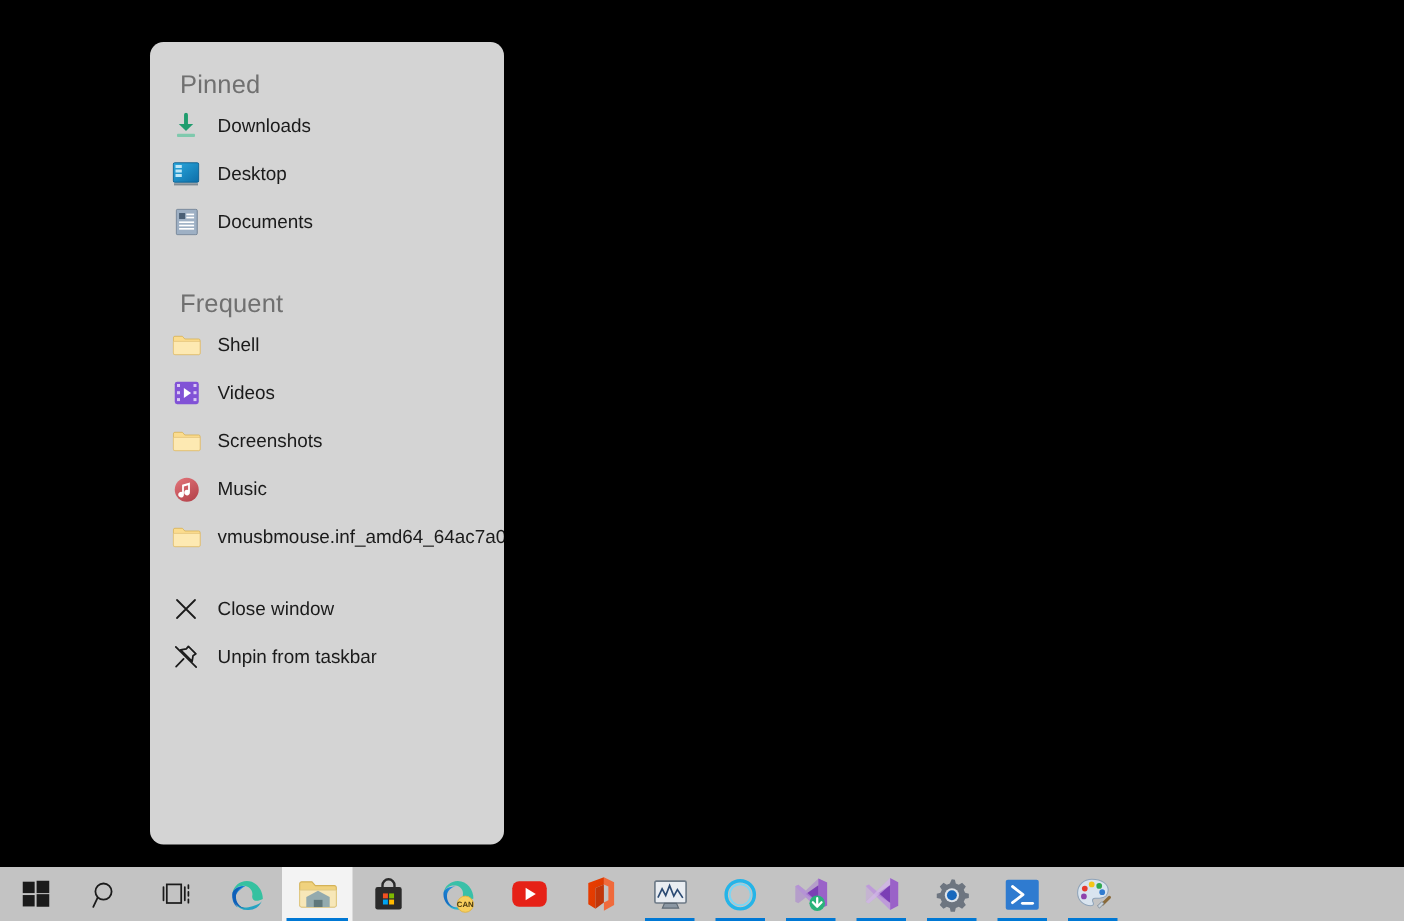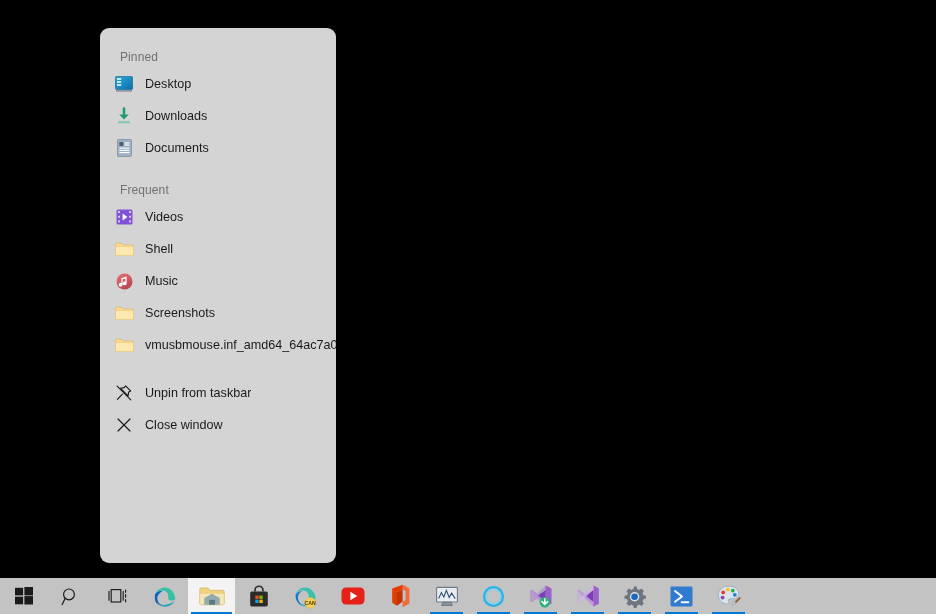--- a/index.html
+++ b/index.html
@@ -34,29 +34,29 @@
     height: 535px;
     background: #d4d4d4;
     border-radius: 9px;
     box-shadow: 0 2px 10px rgba(0,0,0,0.45);
     box-sizing: border-box;
     padding: 0;
     overflow: hidden;
   }
 
   .group-header {
-    font-size: 12px;
+    font-size: 17px;
     color: #707070;
     padding: 0 0 0 20px;
     height: 22px;
     line-height: 22px;
     letter-spacing: 0.1px;
   }
   #group-pinned { margin-top: 18px; }
-  #group-frequent { margin-top: 15px; }
+  #group-frequent { margin-top: 28px; }
 
   .jl-item {
     height: 32px;
     display: flex;
     align-items: center;
     padding-left: 12px;
     box-sizing: border-box;
     cursor: default;
   }
 
@@ -115,20 +115,31 @@
   .svgicon { display: block; }
 </style>
 </head>
 <body>
 
 <div id="desktop"></div>
 
 <div id="jumplist">
 
   <div class="group-header" id="group-pinned">Pinned</div>
+
+  <div class="jl-item">
+    <span class="jl-icon">
+      <svg class="svgicon" width="18" height="18" viewBox="0 0 18 18">
+        <path d="M9 1.5 L9 9.5" stroke="#1f9d6e" stroke-width="2.6" stroke-linecap="round"></path>
+        <path d="M4.2 7.6 L9 12.4 L13.8 7.6 Z" fill="#1f9d6e"></path>
+        <rect x="3" y="14.2" width="12" height="2.1" rx="0.6" fill="#7fc9ad"></rect>
+      </svg>
+    </span>
+    <span class="jl-label">Downloads</span>
+  </div>
 
   <div class="jl-item">
     <span class="jl-icon">
       <svg class="svgicon" width="18" height="16" viewBox="0 0 18 16">
         <defs>
             <linearGradient id="gdesk" x1="0" y1="0" x2="1" y2="1">
           <stop offset="0" stop-color="#2aa9df"></stop>
               <stop offset="1" stop-color="#0d6ea8"></stop>
         </linearGradient>
           </defs>
@@ -137,47 +148,46 @@
         <rect x="2" y="5" width="4.2" height="2" fill="#bfe8f8"></rect>
         <rect x="2" y="8" width="4.2" height="2" fill="#bfe8f8"></rect>
         <rect x="1" y="14.2" width="16" height="1.4" fill="#7d8b94"></rect>
       </svg>
     </span>
     <span class="jl-label">Desktop</span>
   </div>
 
   <div class="jl-item">
     <span class="jl-icon">
-      <svg class="svgicon" width="18" height="18" viewBox="0 0 18 18">
-        <path d="M9 1.5 L9 9.5" stroke="#1f9d6e" stroke-width="2.6" stroke-linecap="round"></path>
-        <path d="M4.2 7.6 L9 12.4 L13.8 7.6 Z" fill="#1f9d6e"></path>
-        <rect x="3" y="14.2" width="12" height="2.1" rx="0.6" fill="#7fc9ad"></rect>
-      </svg>
-    </span>
-    <span class="jl-label">Downloads</span>
-  </div>
-
-  <div class="jl-item">
-    <span class="jl-icon">
       <svg class="svgicon" width="15" height="18" viewBox="0 0 15 18">
         <rect x="0.5" y="0.5" width="14" height="17" rx="1" fill="#9eb0c4" stroke="#6e7f92" stroke-width="0.6"></rect>
         <rect x="2.4" y="3" width="4" height="4" fill="#4a5f75"></rect>
         <rect x="7.2" y="3.4" width="5.2" height="1.1" fill="#ffffff"></rect>
         <rect x="7.2" y="5.5" width="5.2" height="1.1" fill="#ffffff"></rect>
         <rect x="2.4" y="8.6" width="10" height="1.1" fill="#ffffff"></rect>
         <rect x="2.4" y="10.8" width="10" height="1.1" fill="#ffffff"></rect>
         <rect x="2.4" y="13" width="10" height="1.1" fill="#ffffff"></rect>
       </svg>
     </span>
     <span class="jl-label">Documents</span>
   </div>
 
 
   <div class="group-header" id="group-frequent">Frequent</div>
 
+
+  <div class="jl-item">
+    <span class="jl-icon">
+      <svg class="svgicon" width="19" height="16" viewBox="0 0 19 16">
+        <path d="M0.6 3.2 A1 1 0 0 1 1.6 2.2 L6.6 2.2 L8.2 4 L17.4 4 A1 1 0 0 1 18.4 5 L18.4 13.4 A1 1 0 0 1 17.4 14.4 L1.6 14.4 A1 1 0 0 1 0.6 13.4 Z" fill="#fbdc8e" stroke="#d9b45a" stroke-width="0.6"></path>
+        <path d="M0.6 5.6 L18.4 5.6 L18.4 13.4 A1 1 0 0 1 17.4 14.4 L1.6 14.4 A1 1 0 0 1 0.6 13.4 Z" fill="#fde9b2" stroke="#e2c279" stroke-width="0.5"></path>
+      </svg>
+    </span>
+    <span class="jl-label">Shell</span>
+  </div>
 
   <div class="jl-item">
     <span class="jl-icon">
       <svg class="svgicon" width="17" height="16" viewBox="0 0 17 16">
         <rect x="0.5" y="0.5" width="16" height="15" rx="1.6" fill="#8152d6"></rect>
         <rect x="2" y="2" width="2" height="2" fill="#d9c8f5"></rect>
         <rect x="2" y="6.8" width="2" height="2" fill="#d9c8f5"></rect>
         <rect x="2" y="11.4" width="2" height="2" fill="#d9c8f5"></rect>
         <rect x="13" y="2" width="2" height="2" fill="#d9c8f5"></rect>
         <rect x="13" y="6.8" width="2" height="2" fill="#d9c8f5"></rect>
@@ -188,83 +198,73 @@
     <span class="jl-label">Videos</span>
   </div>
 
   <div class="jl-item">
     <span class="jl-icon">
       <svg class="svgicon" width="19" height="16" viewBox="0 0 19 16">
         <path d="M0.6 3.2 A1 1 0 0 1 1.6 2.2 L6.6 2.2 L8.2 4 L17.4 4 A1 1 0 0 1 18.4 5 L18.4 13.4 A1 1 0 0 1 17.4 14.4 L1.6 14.4 A1 1 0 0 1 0.6 13.4 Z" fill="#fbdc8e" stroke="#d9b45a" stroke-width="0.6"></path>
         <path d="M0.6 5.6 L18.4 5.6 L18.4 13.4 A1 1 0 0 1 17.4 14.4 L1.6 14.4 A1 1 0 0 1 0.6 13.4 Z" fill="#fde9b2" stroke="#e2c279" stroke-width="0.5"></path>
       </svg>
     </span>
-    <span class="jl-label">Shell</span>
+    <span class="jl-label">Screenshots</span>
   </div>
 
   <div class="jl-item">
     <span class="jl-icon">
       <svg class="svgicon" width="17" height="17" viewBox="0 0 17 17">
         <defs>
             <linearGradient id="gmus" x1="0" y1="0" x2="0.6" y2="1">
           <stop offset="0" stop-color="#e3757a"></stop>
               <stop offset="1" stop-color="#b8474f"></stop>
         </linearGradient>
           </defs>
         <circle cx="8.5" cy="8.5" r="8" fill="url(#gmus)"></circle>
         <path d="M10.6 3.6 L10.6 10.2 A1.9 1.9 0 1 1 9.4 8.6 L9.4 5.5 L6.6 6.3 L6.6 11.6 A1.9 1.9 0 1 1 5.4 10 L5.4 5.2 Z" fill="#ffffff"></path>
       </svg>
     </span>
     <span class="jl-label">Music</span>
   </div>
 
+
   <div class="jl-item">
     <span class="jl-icon">
       <svg class="svgicon" width="19" height="16" viewBox="0 0 19 16">
         <path d="M0.6 3.2 A1 1 0 0 1 1.6 2.2 L6.6 2.2 L8.2 4 L17.4 4 A1 1 0 0 1 18.4 5 L18.4 13.4 A1 1 0 0 1 17.4 14.4 L1.6 14.4 A1 1 0 0 1 0.6 13.4 Z" fill="#fbdc8e" stroke="#d9b45a" stroke-width="0.6"></path>
         <path d="M0.6 5.6 L18.4 5.6 L18.4 13.4 A1 1 0 0 1 17.4 14.4 L1.6 14.4 A1 1 0 0 1 0.6 13.4 Z" fill="#fde9b2" stroke="#e2c279" stroke-width="0.5"></path>
       </svg>
     </span>
-    <span class="jl-label">Screenshots</span>
-  </div>
-
-
-  <div class="jl-item">
-    <span class="jl-icon">
-      <svg class="svgicon" width="19" height="16" viewBox="0 0 19 16">
-        <path d="M0.6 3.2 A1 1 0 0 1 1.6 2.2 L6.6 2.2 L8.2 4 L17.4 4 A1 1 0 0 1 18.4 5 L18.4 13.4 A1 1 0 0 1 17.4 14.4 L1.6 14.4 A1 1 0 0 1 0.6 13.4 Z" fill="#fbdc8e" stroke="#d9b45a" stroke-width="0.6"></path>
-        <path d="M0.6 5.6 L18.4 5.6 L18.4 13.4 A1 1 0 0 1 17.4 14.4 L1.6 14.4 A1 1 0 0 1 0.6 13.4 Z" fill="#fde9b2" stroke="#e2c279" stroke-width="0.5"></path>
-      </svg>
-    </span>
     <span class="jl-label">vmusbmouse.inf_amd64_64ac7a0a...</span>
   </div>
 
   <div class="jl-gap"></div>
 
+
+  <div class="jl-item">
+    <span class="jl-icon">
+      <svg class="svgicon" width="16" height="16" viewBox="0 0 16 16">
+        <path d="M2 2 L14 14 M14 2 L2 14" stroke="#1b1b1b" stroke-width="1.2" stroke-linecap="round"></path>
+      </svg>
+    </span>
+    <span class="jl-label">Close window</span>
+  </div>
 
   <div class="jl-item">
     <span class="jl-icon">
       <svg class="svgicon" width="18" height="18" viewBox="0 0 18 18">
         <g stroke="#1b1b1b" stroke-width="1.15" fill="none" stroke-linecap="round" stroke-linejoin="round">
           <path d="M10.6 1.9 L15.6 6.9 L13.7 8.1 L13.1 11.9 L5.4 4.2 L9.2 3.6 Z"></path>
           <path d="M7.4 10.2 L2.4 15.4"></path>
         </g>
         <path d="M2.2 2.2 L15.8 15.8" stroke="#1b1b1b" stroke-width="1.15" stroke-linecap="round"></path>
       </svg>
     </span>
     <span class="jl-label">Unpin from taskbar</span>
-  </div>
-
-  <div class="jl-item">
-    <span class="jl-icon">
-      <svg class="svgicon" width="16" height="16" viewBox="0 0 16 16">
-        <path d="M2 2 L14 14 M14 2 L2 14" stroke="#1b1b1b" stroke-width="1.2" stroke-linecap="round"></path>
-      </svg>
-    </span>
-    <span class="jl-label">Close window</span>
   </div>
 
 </div>
 
 <div id="taskbar">
 
   <div class="tb-btn">
     <span>
       <svg class="svgicon" width="18" height="18" viewBox="0 0 18 18">
         <rect x="0" y="0.8" width="8.1" height="7.6" fill="#1b1b1b"></rect>

